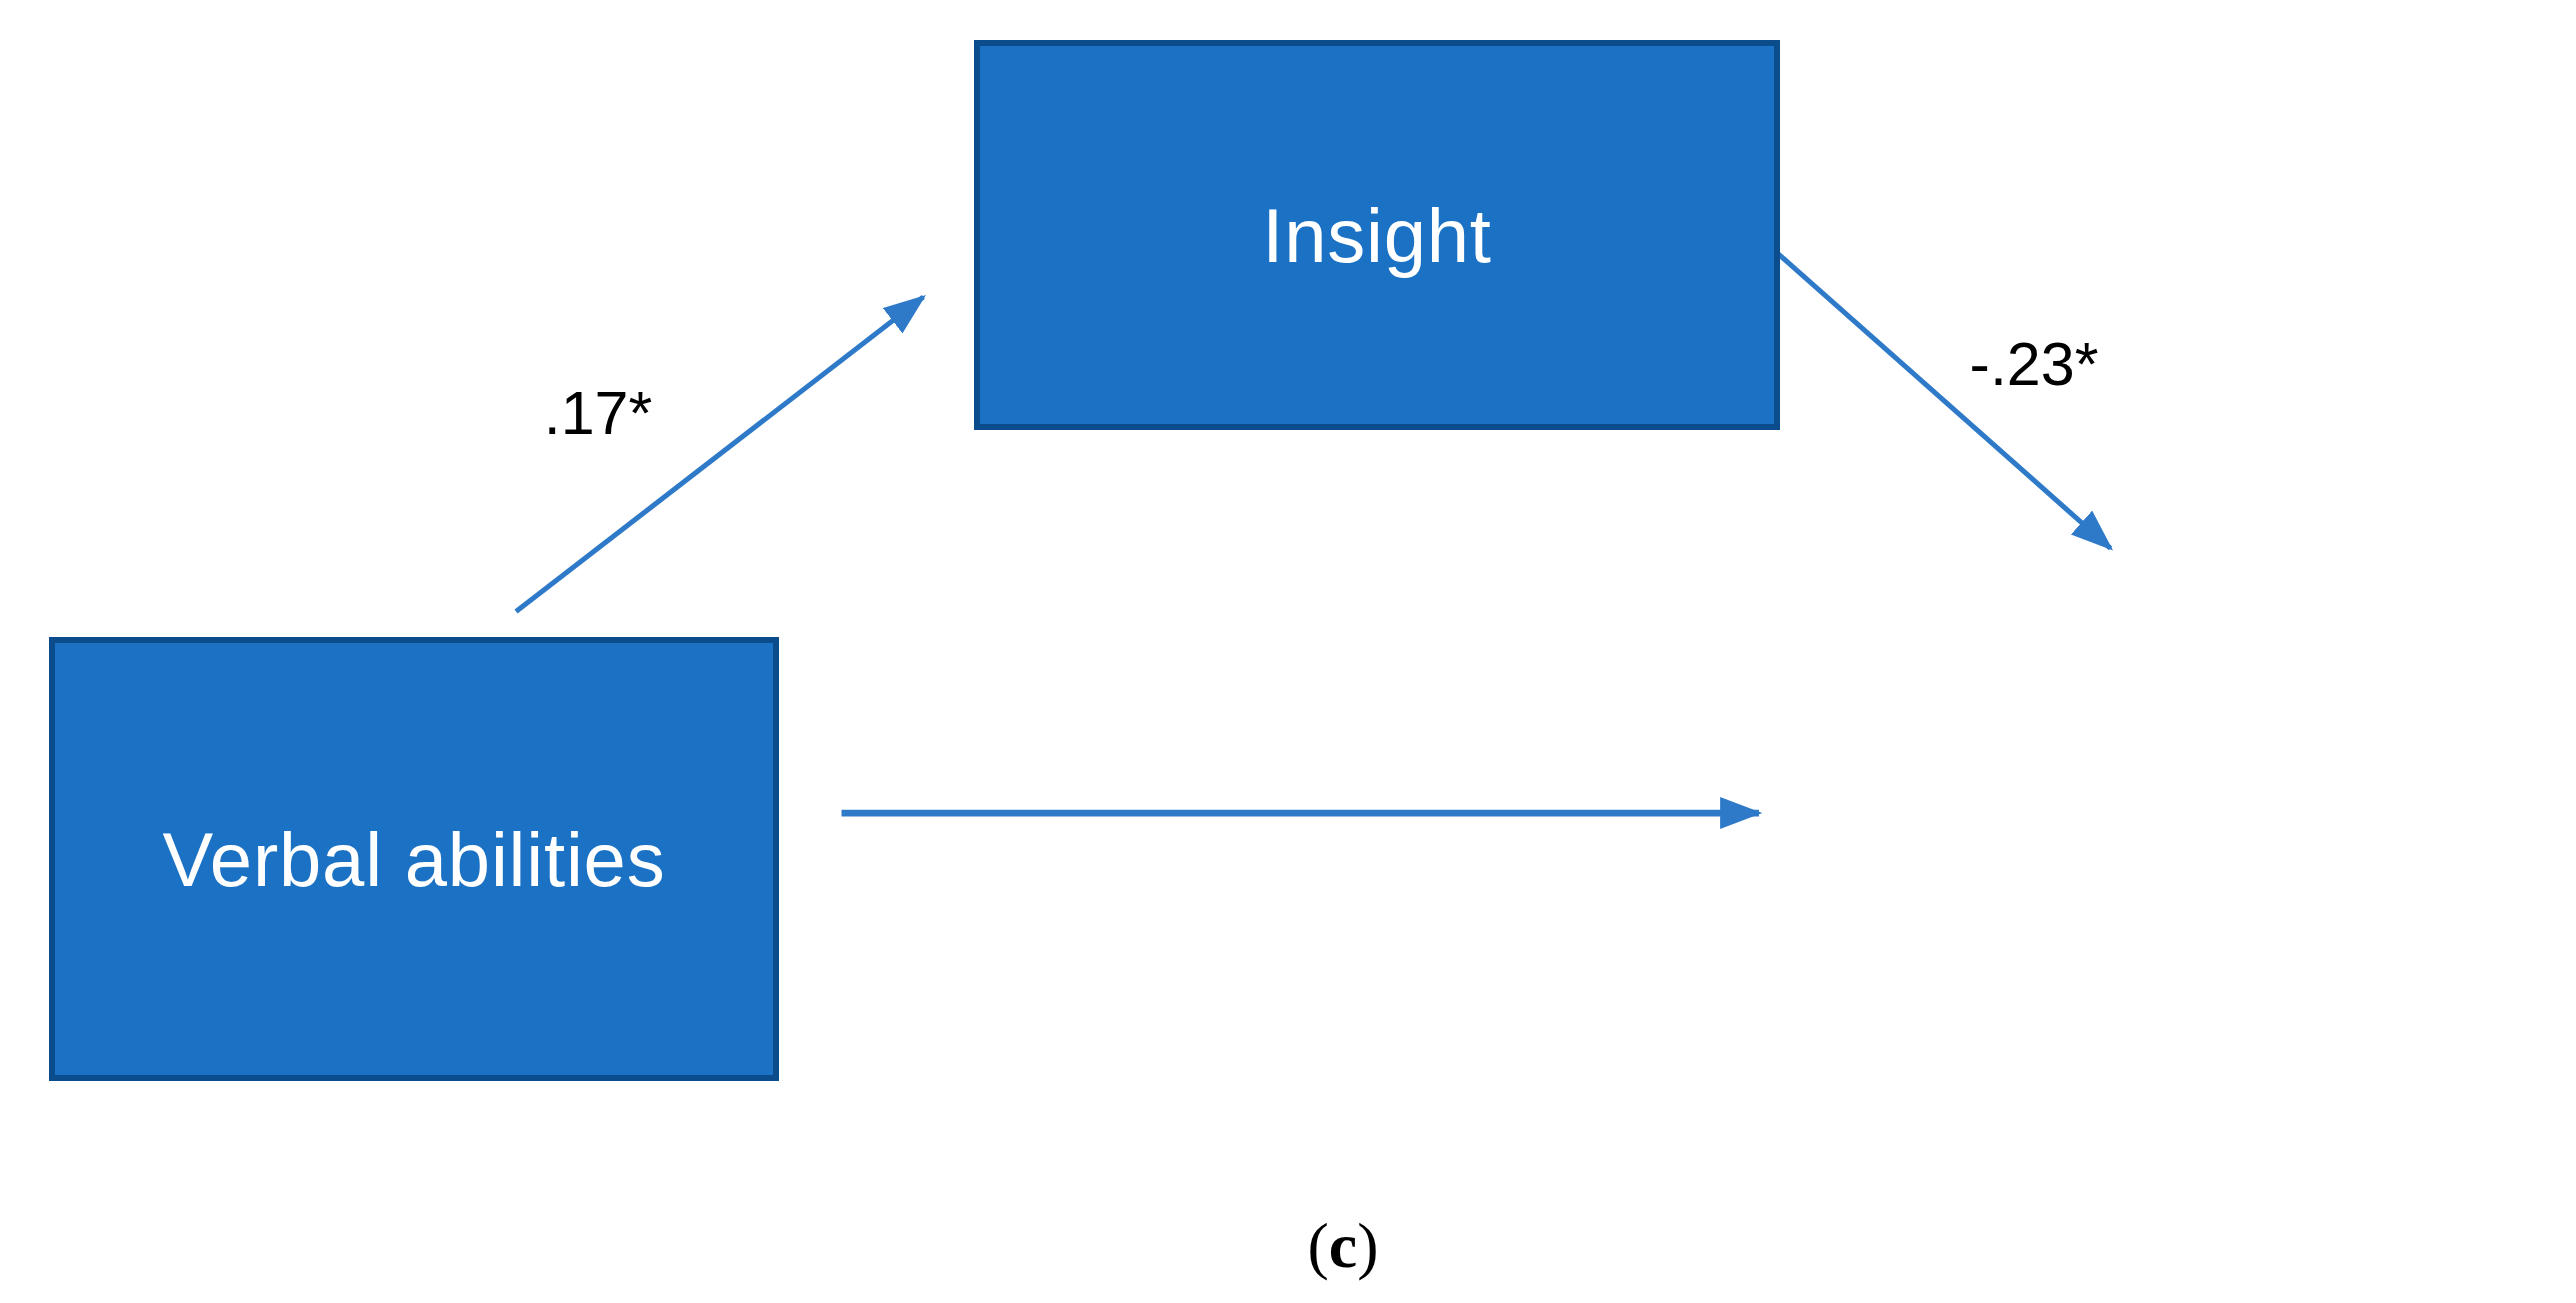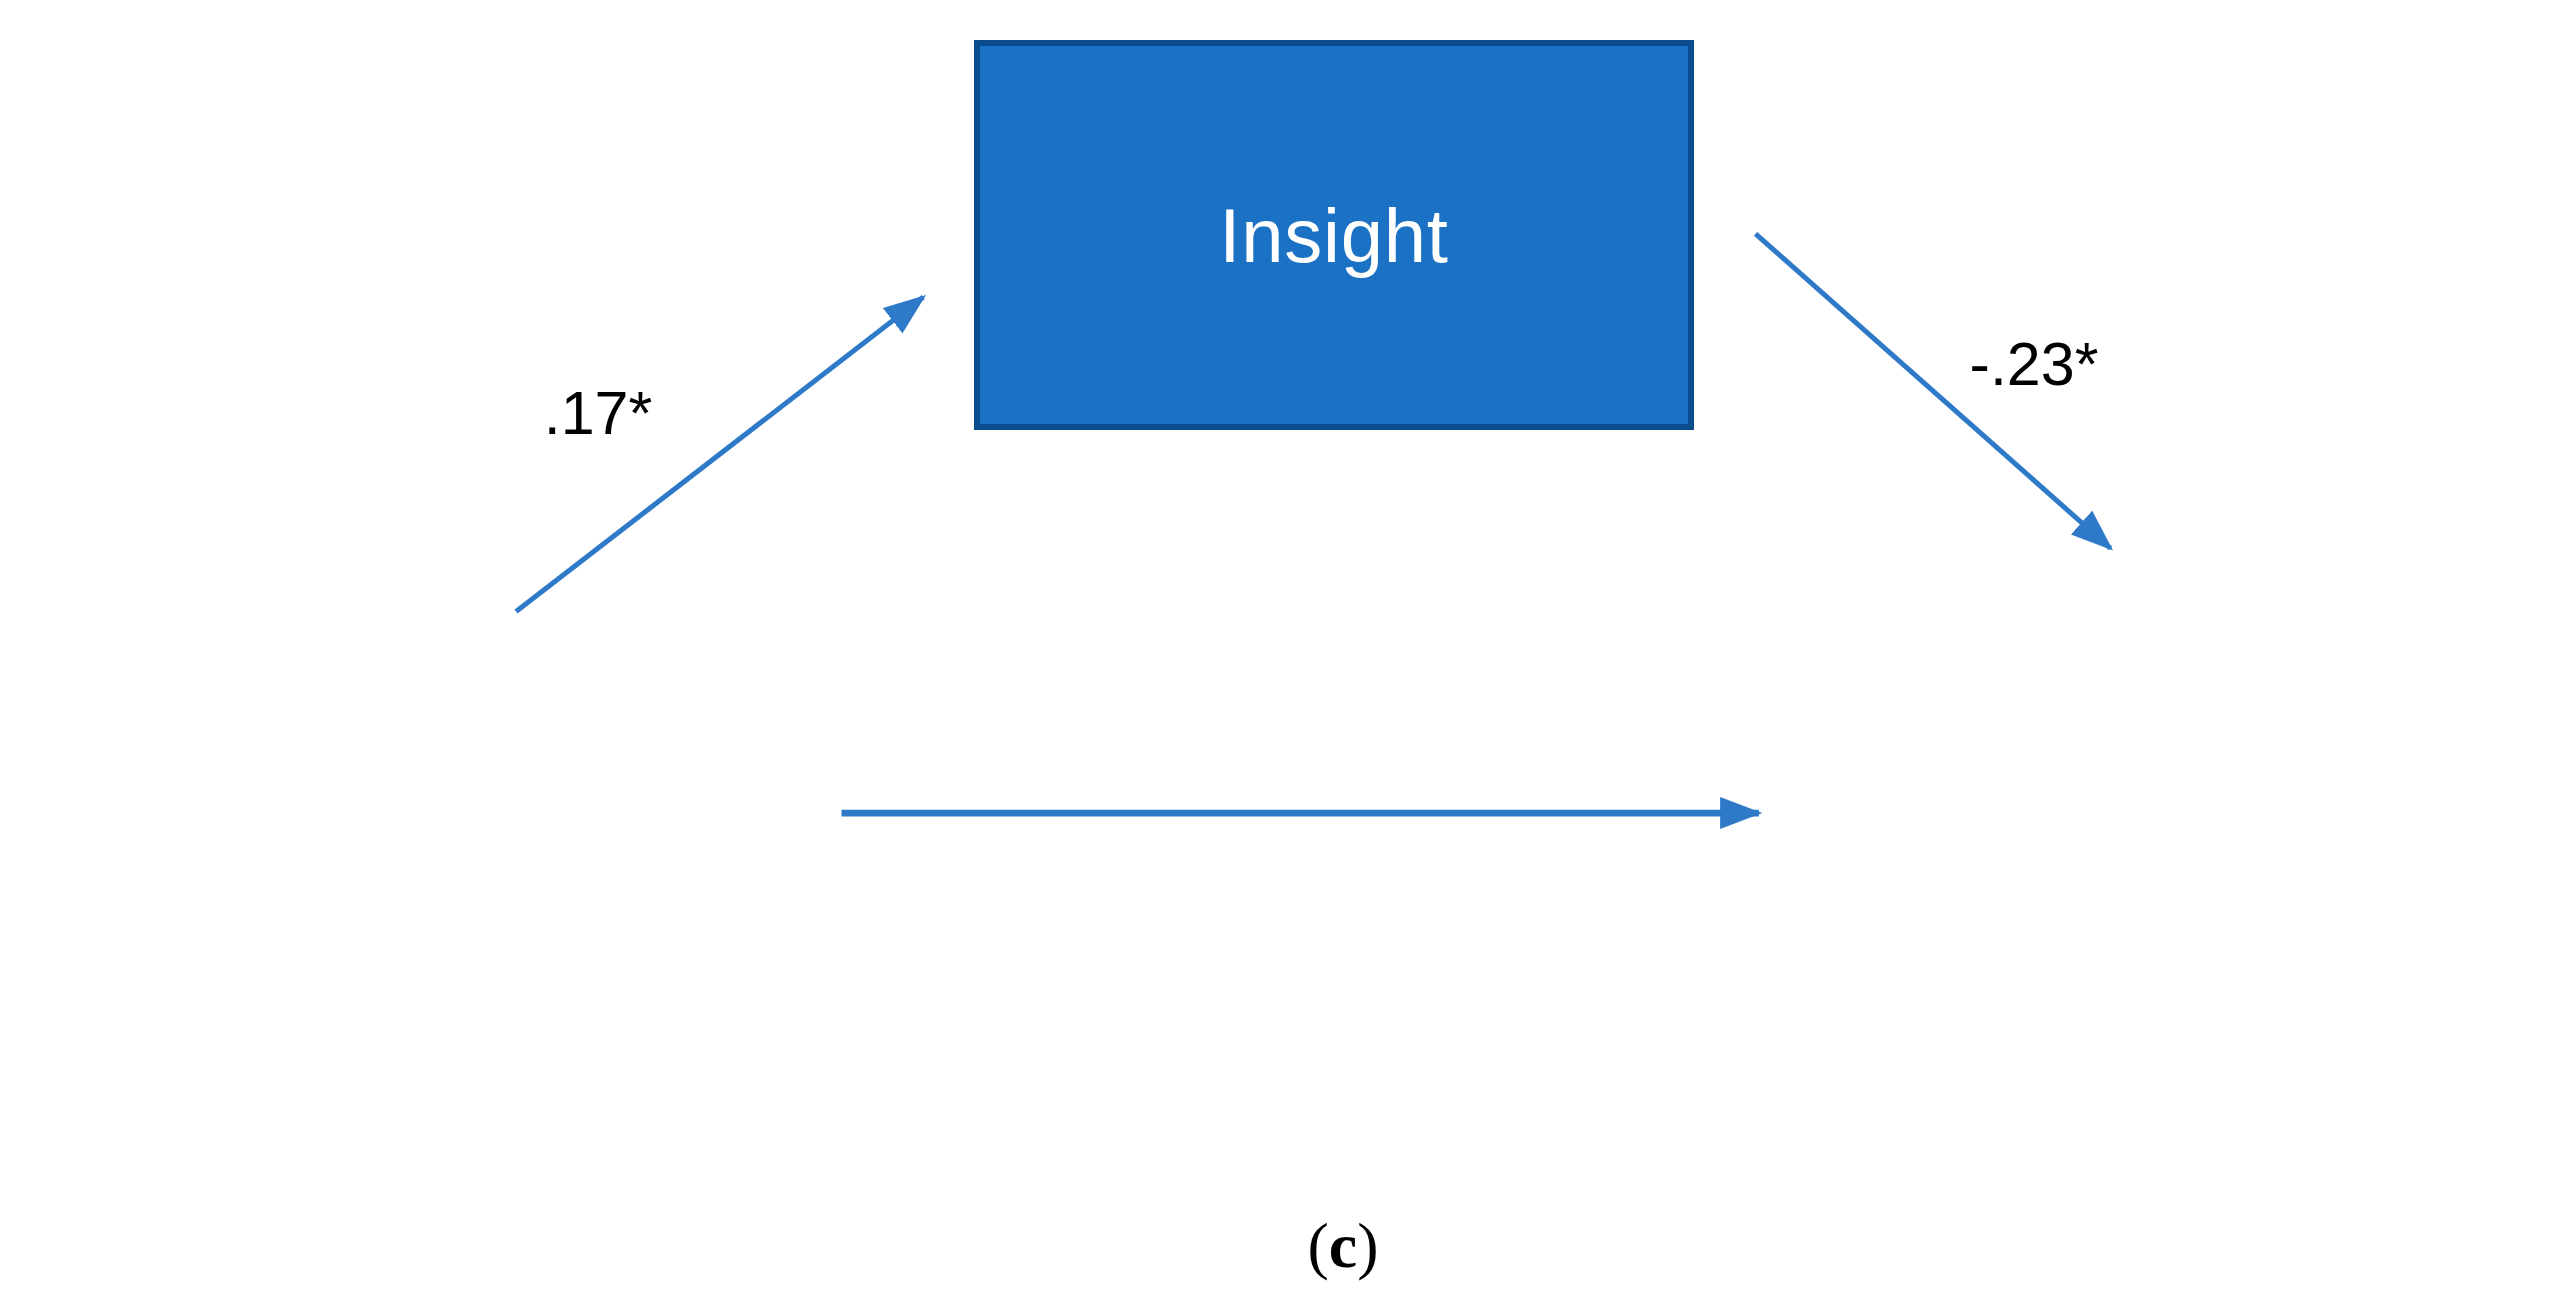--- a/index.html
+++ b/index.html
@@ -37,21 +37,21 @@
     border: 6.7px solid var(--node-border, #0B4D8C);
     color: var(--node-text, #ffffff);
     display: flex;
     align-items: center;
     justify-content: center;
     font-size: 76px;
     font-weight: 400;
     letter-spacing: 0.8px;
     text-align: center;
   }
-  .node-insight        { left: 974px; top:  40px; width: 720px; height: 390px; }
+  .node-insight        { left: 974px; top:  40px; width: 806px; height: 390px; }
   .node-verbal         { left:   49px; top: 637px; width: 730px; height: 444px; }
   .node-hyperactivity  { left: 1811px; top: 609px; width: 740px; height: 468px; }
 
   .path-label {
     position: absolute;
     transform: translate(-50%, -50%);
     color: var(--label-text, #000000);
     font-size: 61px;
     white-space: nowrap;
   }
@@ -84,20 +84,23 @@
     </defs>
     <line class="arrow-line thin" x1="612" y1="725" x2="1095" y2="352" marker-end="url(#arrowhead)"></line>
     <line class="arrow-line thin" x1="2082" y1="277" x2="2503" y2="650" marker-end="url(#arrowhead)"></line>
     <line class="arrow-line thick" x1="998" y1="964" x2="2086" y2="964" marker-end="url(#arrowhead)"></line>
   </svg>
 
   <div class="node node-insight">
     <span>Insight</span>
   </div>
 
+  <div class="node node-verbal">
+    <span>Verbal abilities</span>
+  </div>
 
 
   <div class="path-label label-a">.17*</div>
 
   <div class="path-label label-b">-.23*</div>
 
 
   <div class="figure-caption">
     <span class="caption-paren">(</span><span class="caption-letter">c</span><span class="caption-paren">)</span>
   </div>

